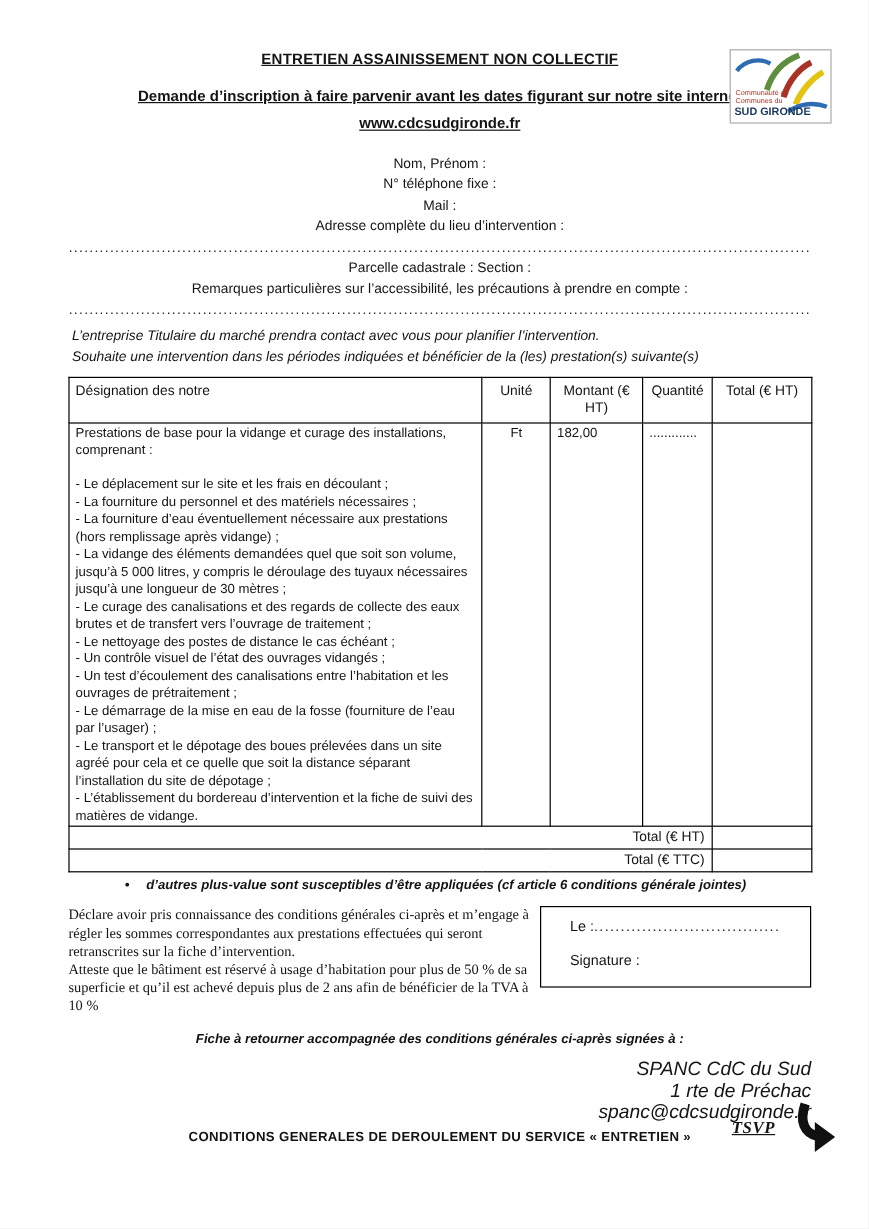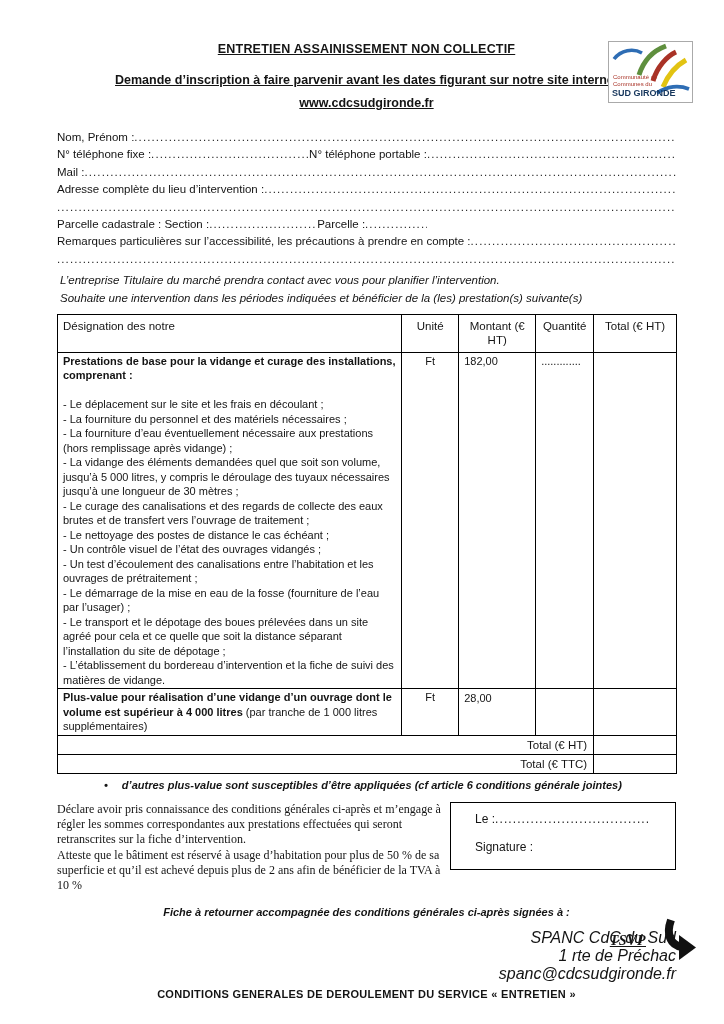--- a/index.html
+++ b/index.html
@@ -10,35 +10,35 @@
   
   .doc-title{text-align:center;font-weight:bold;font-size:12.5px;text-decoration:underline;letter-spacing:.2px;}
   .doc-subtitle{text-align:center;font-weight:bold;font-size:12.5px;text-decoration:underline;margin-top:17px;}
   .doc-website{text-align:center;font-weight:bold;font-size:12.5px;text-decoration:underline;margin-top:9px;}
 
   .logo{position:absolute;top:41px;right:31px;width:83px;height:60px;border:1px solid #aaa;background:#fff;}
   .logo svg{display:block;}
 
   
   .form-section{margin-top:21px;font-size:11.5px;}
-  .form-line{display:flex;align-items:flex-start;white-space:nowrap;overflow:hidden;height:17.4px;}
+  .form-line{display:flex;align-items:center;white-space:nowrap;overflow:hidden;height:17.4px;flex-direction:column;}
   .lbl{flex:none;}
   .dots{flex:1 1 auto;overflow:hidden;white-space:nowrap;letter-spacing:1.1px;color:#222;}
   .dots.fixed{flex:0 0 auto;}
   .w158{width:158px;} .w108{width:108px;} .w62{width:62px;}
 
   .italic-note{font-style:italic;font-size:11.5px;height:17.4px;margin-left:3px;}
   .italic-note.first{margin-top:4px;}
 
   
   table.pricing{width:620px;border-collapse:collapse;margin-top:5px;font-size:11px;}
   table.pricing td,table.pricing th{border:1.4px solid #000;padding:1px 5px;vertical-align:top;line-height:14.5px;}
   table.pricing th{font-weight:normal;text-align:left;padding:4px 5px;font-size:11.5px;}
   table.pricing th.c{text-align:center;}
-  .cell-title{font-weight:bold;}
+  .cell-title{font-weight:normal;}
   .cell-spacer{height:14.5px;}
   td.mid{vertical-align:middle;text-align:center;}
   td.amount{vertical-align:middle;}
   td.amount.top{vertical-align:top;padding-top:2px;}
   td.qty{vertical-align:middle;}
   tr.total-row td{height:16px;line-height:16px;padding:1px 6px;}
   td.total-label{text-align:right;font-size:11.5px;}
 
   .bullet-line{margin-top:5px;padding-left:47px;font-size:11px;font-weight:bold;font-style:italic;display:flex;gap:14px;}
 
@@ -152,29 +152,20 @@
           <div>- Un test d’écoulement des canalisations entre l’habitation et les ouvrages de prétraitement ;</div>
           <div>- Le démarrage de la mise en eau de la fosse (fourniture de l’eau par l’usager) ;</div>
           <div>- Le transport et le dépotage des boues prélevées dans un site agréé pour cela et ce quelle que soit la distance séparant l’installation du site de dépotage ;</div>
           <div>- L’établissement du bordereau d’intervention et la fiche de suivi des matières de vidange.</div>
         </td>
         <td class="mid">Ft</td>
         <td class="amount">182,00</td>
         <td class="qty">.............</td>
         <td></td>
       </tr>
-      <tr>
-        <td>
-          <span class="cell-title">Plus-value pour réalisation d’une vidange d’un ouvrage dont le volume est supérieur à 4 000 litres</span><span> (par tranche de 1 000 litres supplémentaires)</span>
-        </td>
-        <td class="mid">Ft</td>
-        <td class="amount top">28,00</td>
-        <td></td>
-        <td></td>
-      </tr>
       <tr class="total-row">
         <td colspan="4" class="total-label">Total (€ HT)</td>
         <td></td>
       </tr>
       <tr class="total-row">
         <td colspan="4" class="total-label">Total (€ TTC)</td>
         <td></td>
       </tr>
     </tbody>
       </table>

